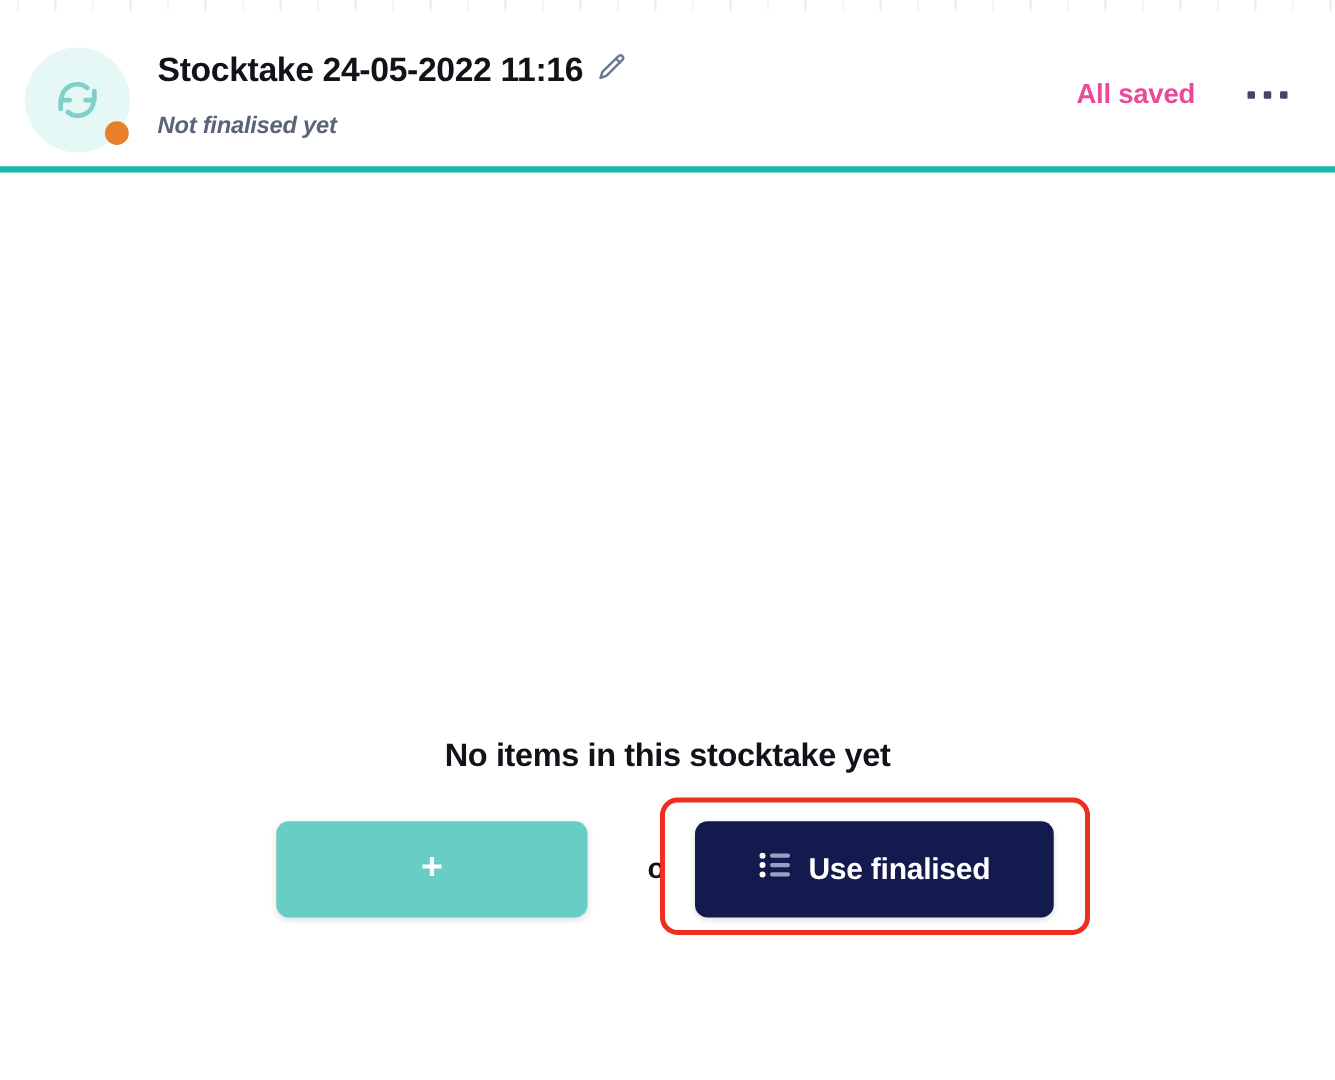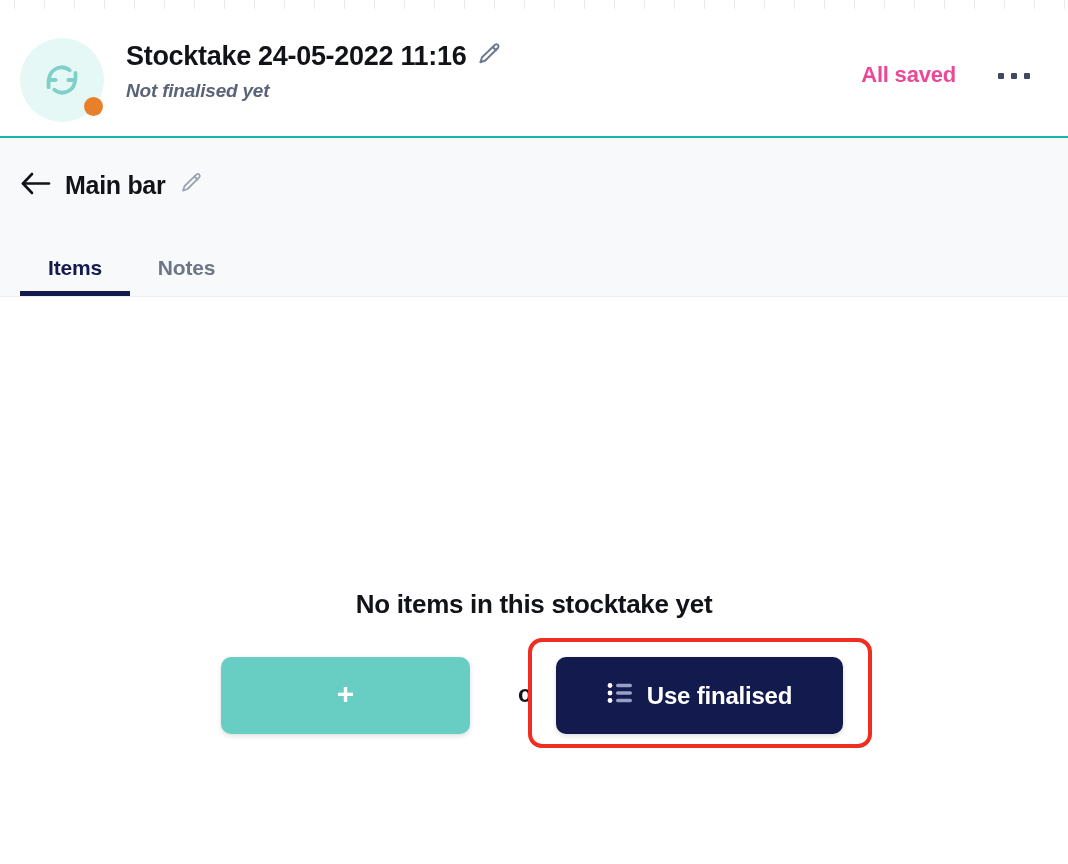--- a/index.html
+++ b/index.html
@@ -32,21 +32,21 @@
     background-position: 14px 0;
   }
 
   
   .topbar {
     position: absolute;
     top: 9px; left: 0;
     width: 1068px;
     height: 129px;
     background: #ffffff;
-    border-bottom: 2px solid #14b8a6;
+    border-bottom: 5px solid #14b8a6;
   }
 
   .avatar-wrap {
     position: absolute;
     left: 20px; top: 29px;
     width: 84px; height: 84px;
   }
   .avatar {
     position: absolute;
     left: 0; top: 0;
@@ -79,21 +79,21 @@
   .doc-title {
     font-size: 27px;
     font-weight: 700;
     color: #111318;
     letter-spacing: -0.3px;
     white-space: nowrap;
   }
   .pencil-icon { display: block; }
 
   .doc-subtitle {
-    margin-top: 5px;
+    margin-top: 15px;
     font-size: 19px;
     font-style: italic;
     font-weight: 600;
     color: #5a6377;
     letter-spacing: -0.2px;
   }
 
   .saved-label {
     position: absolute;
     right: 112px; top: 53px;
@@ -296,43 +296,20 @@
 
     <div class="saved-label">All saved</div>
 
     <div class="kebab-btn">
       <span class="kebab-dot"></span>
       <span class="kebab-dot"></span>
       <span class="kebab-dot"></span>
     </div>
   </div>
 
-  <div class="subheader">
-
-    <div class="bar-row">
-      <span class="back-arrow">
-        <svg width="31" height="25" viewBox="0 0 31 25" fill="none" stroke="#111318" stroke-width="2.6" stroke-linecap="round" stroke-linejoin="round">
-          <line x1="29" y1="12.5" x2="3" y2="12.5"></line>
-          <polyline points="12 3 3 12.5 12 22"></polyline>
-        </svg>
-      </span>
-      <span class="bar-name">Main bar</span>
-      <span class="pencil-icon">
-        <svg width="24" height="24" viewBox="0 0 24 24" fill="none" stroke="#9aa3b4" stroke-width="1.8" stroke-linecap="round" stroke-linejoin="round">
-          <path d="M17.6 3.4a2 2 0 0 1 2.8 2.8L8.6 18 4 19.6 5.6 15 17.6 3.4z"></path>
-          <path d="M15.5 5.5l3 3"></path>
-        </svg>
-      </span>
-    </div>
-
-    <div class="tabs">
-      <div class="tab active">Items</div>
-      <div class="tab">Notes</div>
-    </div>
-  </div>
 
   <div class="content">
     <div class="empty-title">No items in this stocktake yet</div>
   </div>
 
   <div class="add-wrap">
     <button class="btn btn-add">
       <span class="plus-glyph">+</span>
     </button>
   </div>

